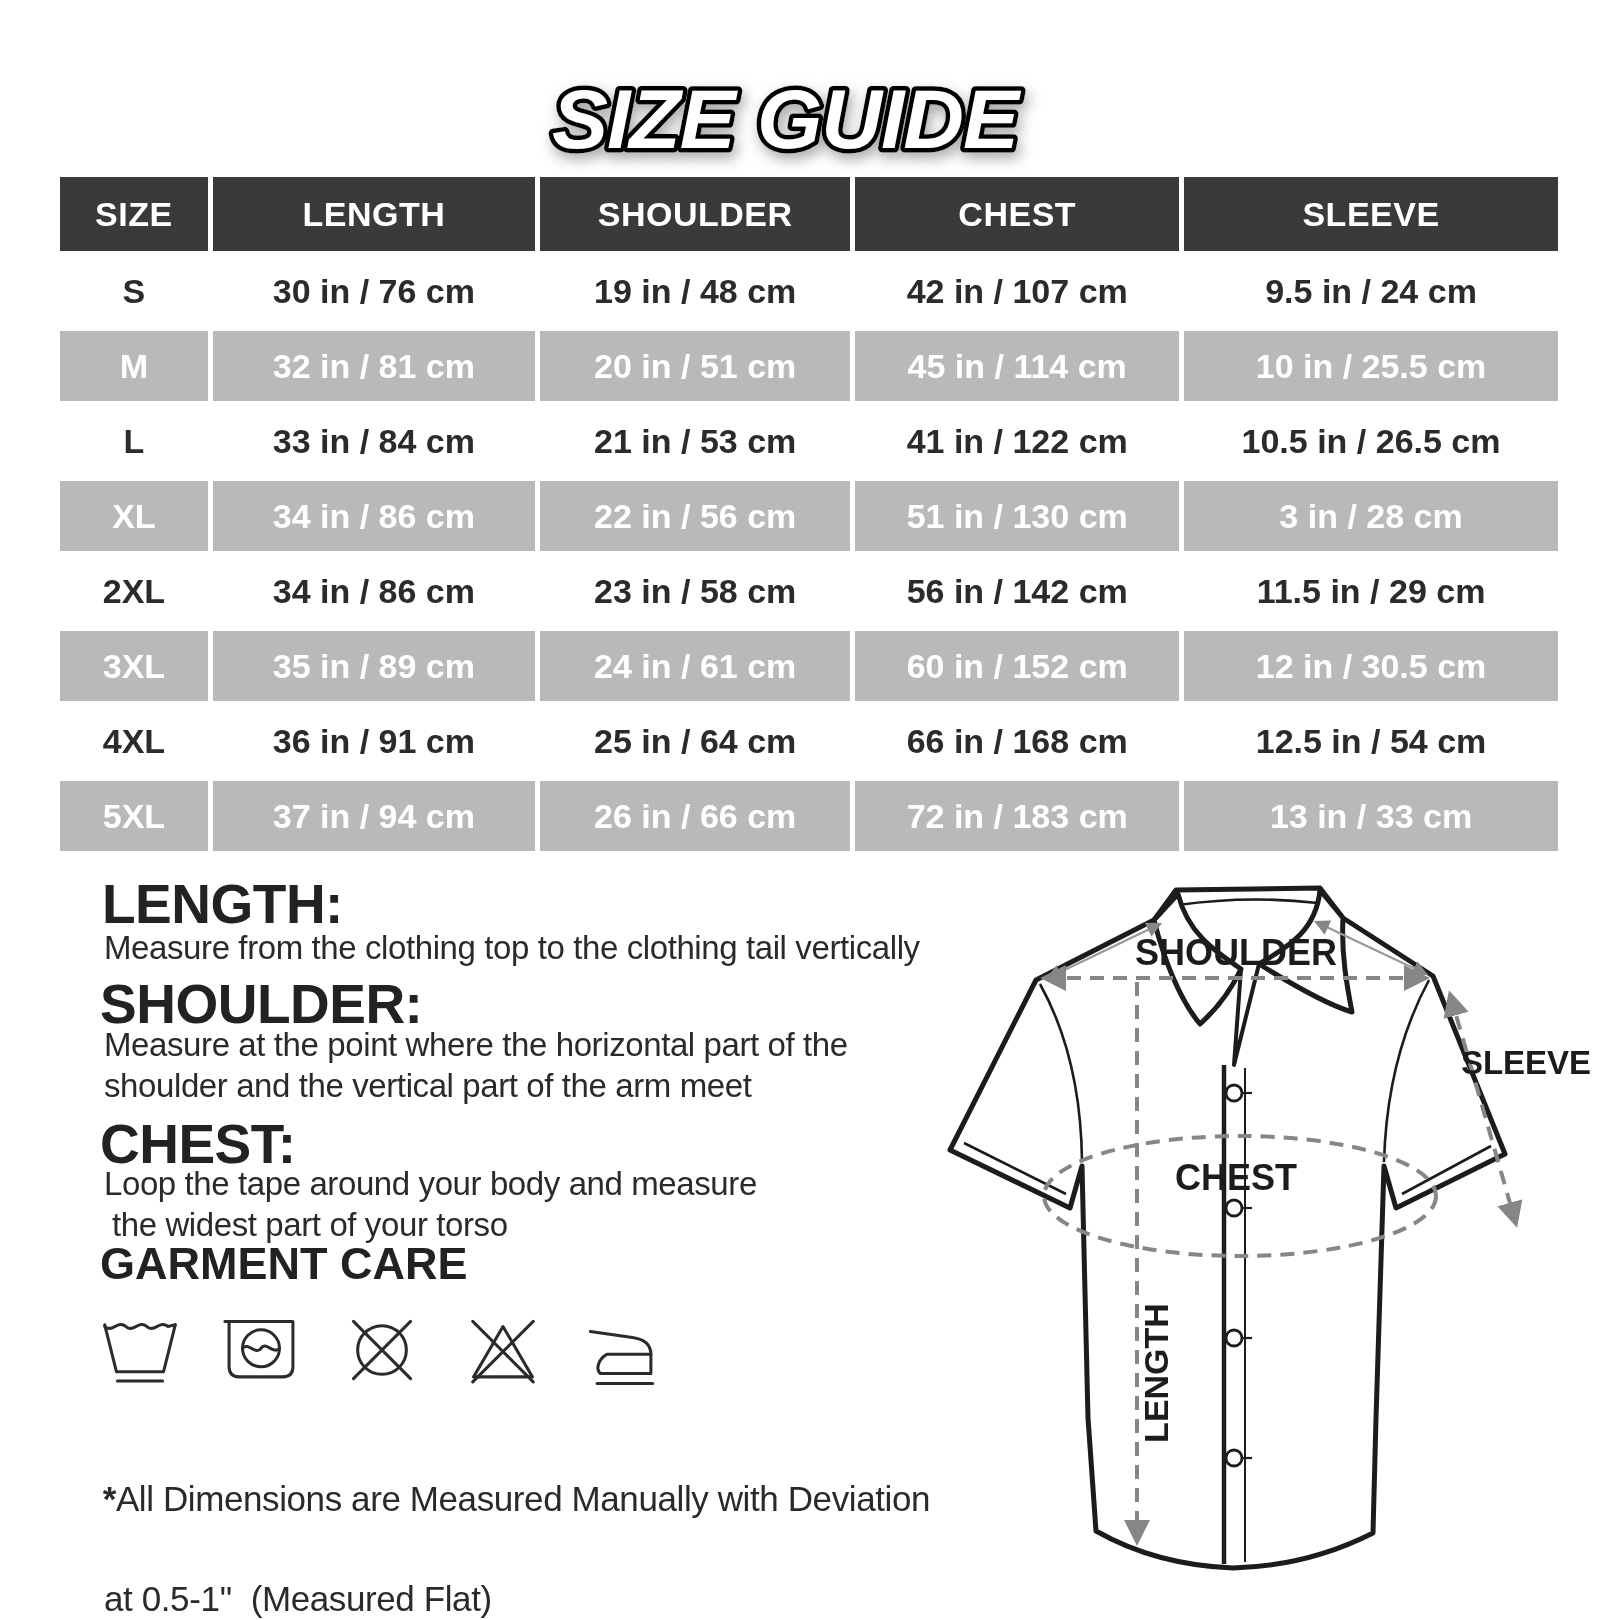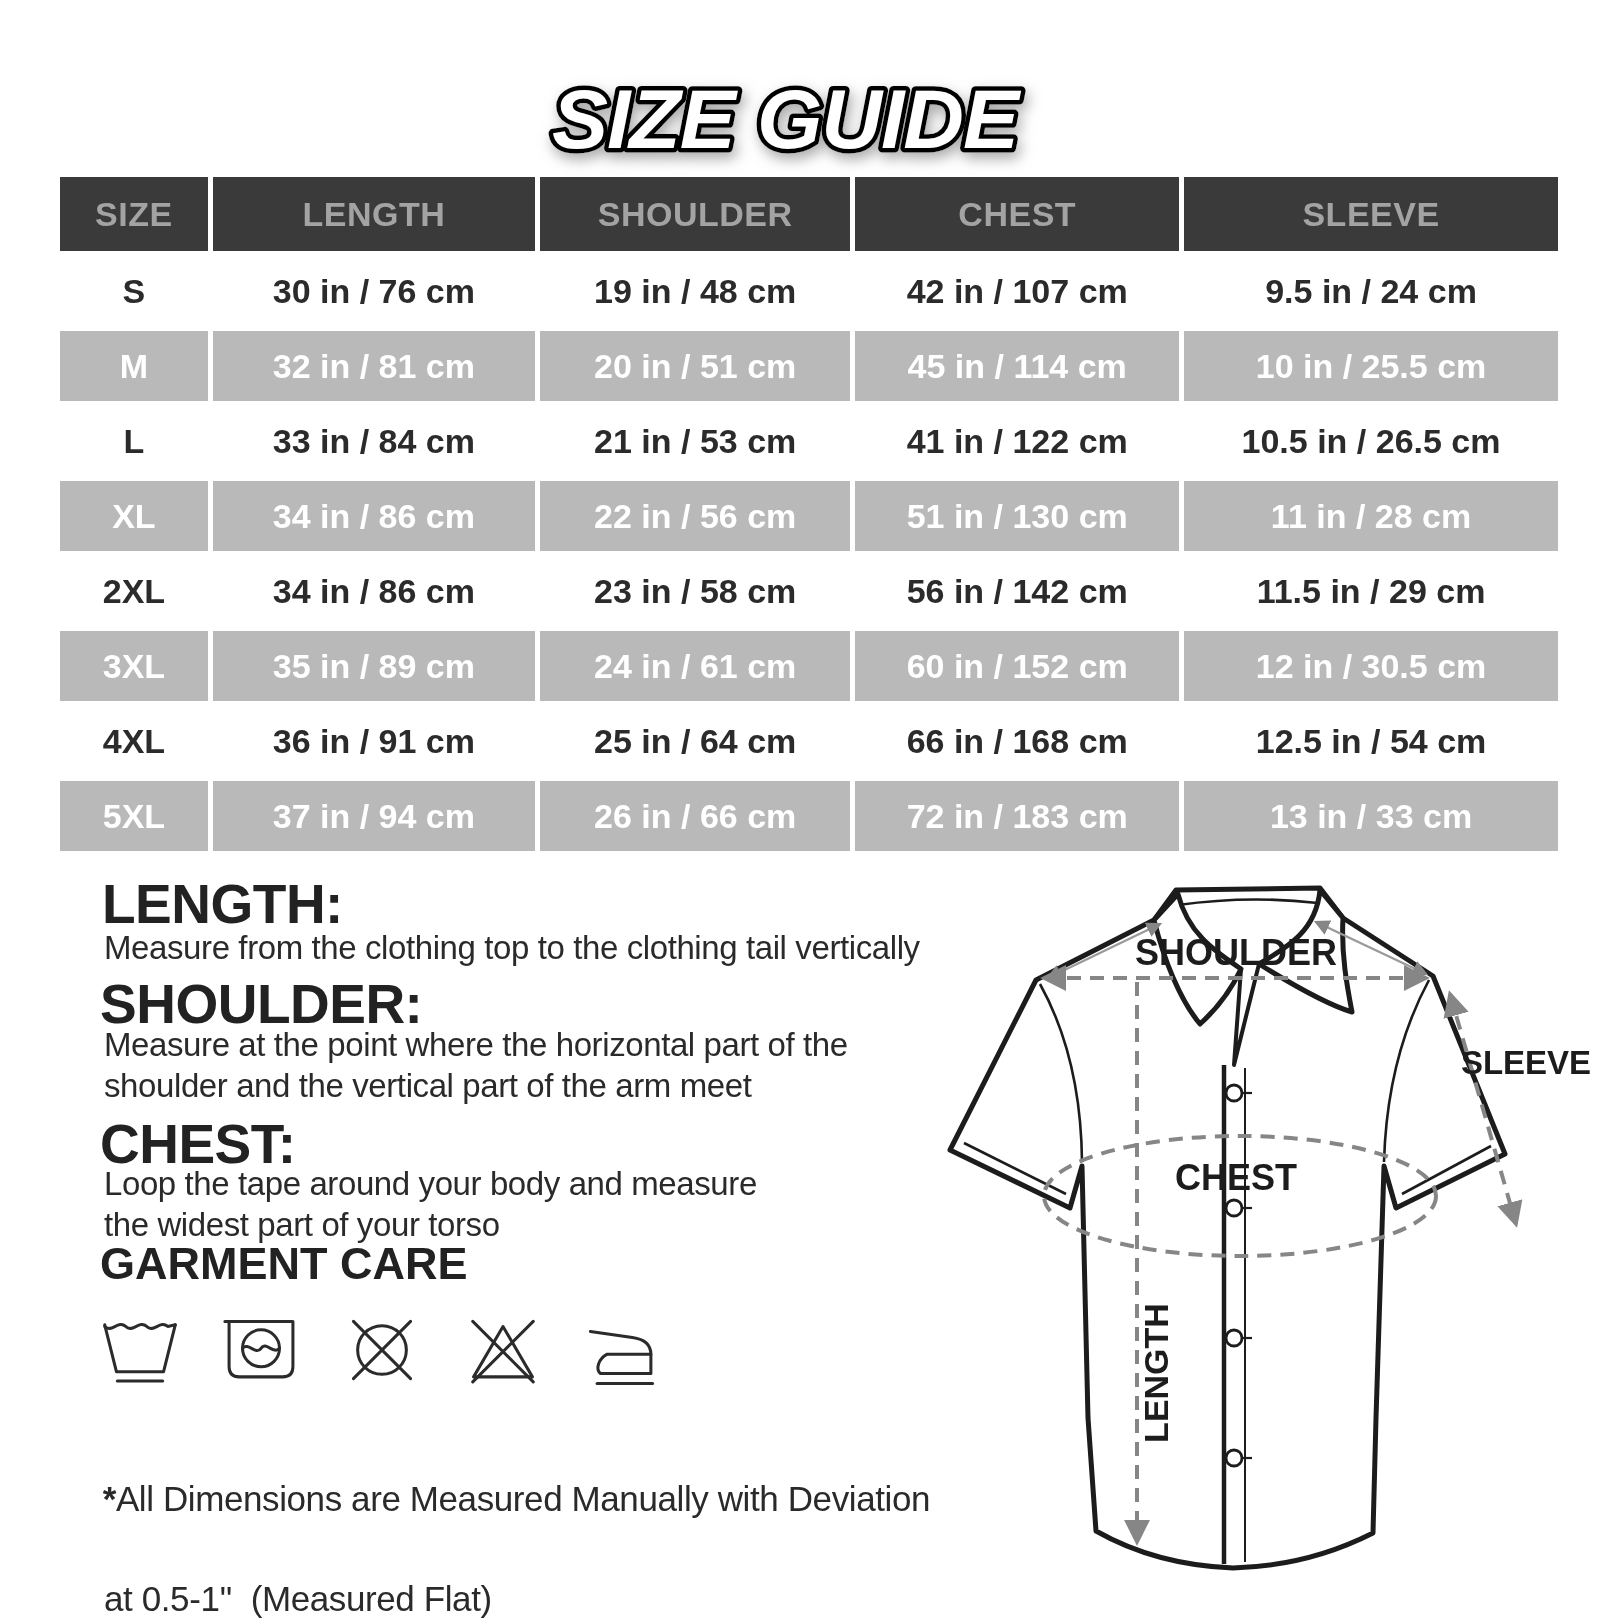--- a/index.html
+++ b/index.html
@@ -5,21 +5,21 @@
   html,body{margin:0;padding:0;background:#ffffff;}
   body{width:1620px;height:1620px;position:relative;overflow:hidden;
        font-family:"Liberation Sans","DejaVu Sans",sans-serif;color:#262626;}
 
   
   .title-wrap{position:absolute;left:0;top:36px;width:1620px;height:150px;}
 
   
   table.size-table{position:absolute;left:55px;top:172px;width:1508px;
     border-collapse:separate;border-spacing:5px;table-layout:fixed;}
-  table.size-table th{background:#3a3a3a;color:#a3a3a3;font-size:34px;font-weight:bold;
+  table.size-table th{background:#3a3a3a;color:#ffffff;font-size:34px;font-weight:bold;
     height:72px;text-align:center;letter-spacing:.5px;}
   table.size-table td{height:68px;text-align:center;font-size:34px;font-weight:bold;
     color:#2b2b2b;background:#ffffff;}
   table.size-table tbody tr:nth-child(even) td{background:#b9b9b9;color:#ffffff;}
 
   
   .sec-h{position:absolute;font-size:55px;font-weight:bold;color:#222222;letter-spacing:-.5px;}
   .sec-p{position:absolute;font-size:33px;font-weight:400;color:#2a2a2a;
          letter-spacing:-.4px;line-height:43px;white-space:pre;}
   .care-h{position:absolute;left:100px;top:1238px;font-size:45px;font-weight:bold;color:#222222;}
@@ -86,21 +86,21 @@
       <td>33 in / 84 cm</td>
       <td>21 in / 53 cm</td>
       <td>41 in / 122 cm</td>
       <td>10.5 in / 26.5 cm</td>
     </tr>
     <tr>
       <td>XL</td>
       <td>34 in / 86 cm</td>
       <td>22 in / 56 cm</td>
       <td>51 in / 130 cm</td>
-      <td>11 in / 28 cm</td>
+      <td>3 in / 28 cm</td>
     </tr>
     <tr>
       <td>2XL</td>
       <td>34 in / 86 cm</td>
       <td>23 in / 58 cm</td>
       <td>56 in / 142 cm</td>
       <td>11.5 in / 29 cm</td>
     </tr>
     <tr>
       <td>3XL</td>
@@ -128,21 +128,21 @@
 
 <div class="sec-h" style="left:102px;top:872px;">LENGTH:</div>
 <div class="sec-p" style="left:104px;top:926px;">Measure from the clothing top to the clothing tail vertically</div>
 
 <div class="sec-h" style="left:100px;top:972px;">SHOULDER:</div>
 <div class="sec-p" style="left:104px;top:1023px;">Measure at the point where the horizontal part of the</div>
 <div class="sec-p" style="left:104px;top:1064px;text-align:right;">shoulder and the vertical part of the arm meet</div>
 
 <div class="sec-h" style="left:100px;top:1112px;">CHEST:</div>
 <div class="sec-p" style="left:104px;top:1162px;">Loop the tape around your body and measure</div>
-<div class="sec-p" style="left:104px;top:1203px;text-align:center;">the widest part of your torso</div>
+<div class="sec-p" style="left:112px;top:1203px;text-align:center;">the widest part of your torso</div>
 
 <div class="care-h">GARMENT CARE</div>
 
 <div class="care-icons">
 
   <svg viewBox="0 0 100 100" fill="none" stroke="#2b2b2b" stroke-width="3.6" stroke-linecap="round" stroke-linejoin="round">
     <path d="M8,20 L22,76 L78,76 L92,20"></path>
     <path d="M8,22 C16,30 24,14 33,22 C41,30 49,14 58,22 C66,30 74,14 83,22 L92,20"></path>
     <path d="M23,87 L77,87"></path>
   </svg>

